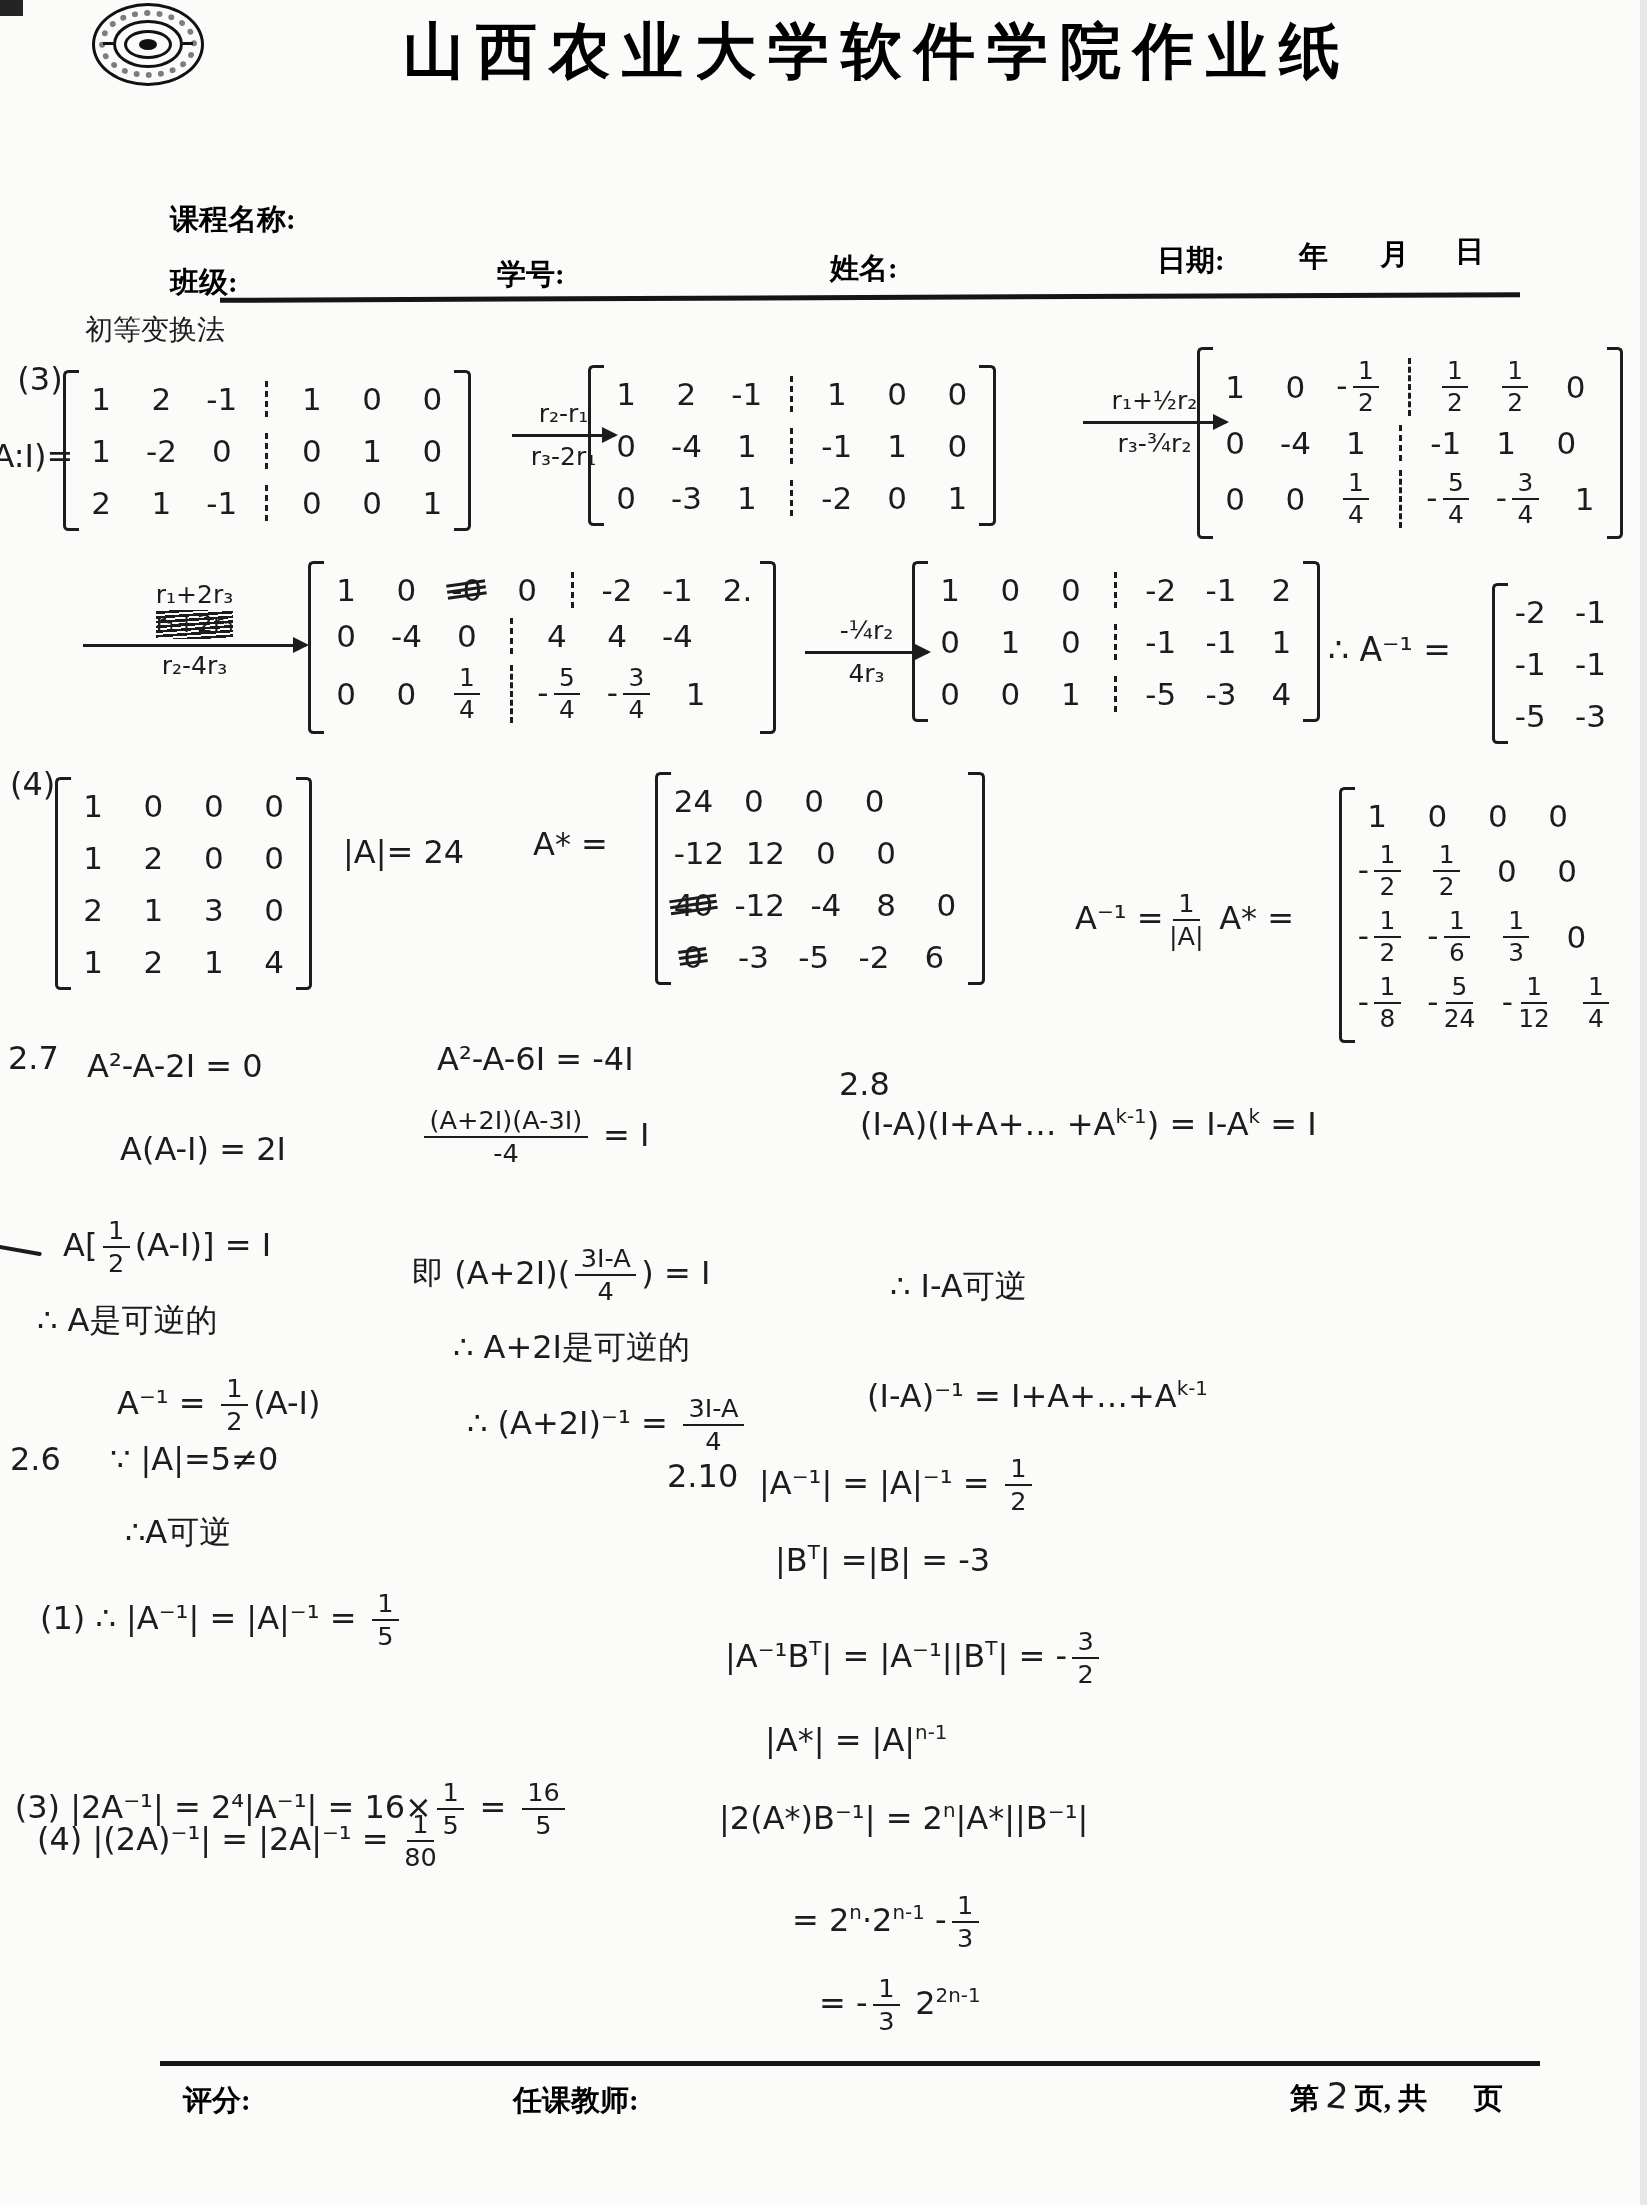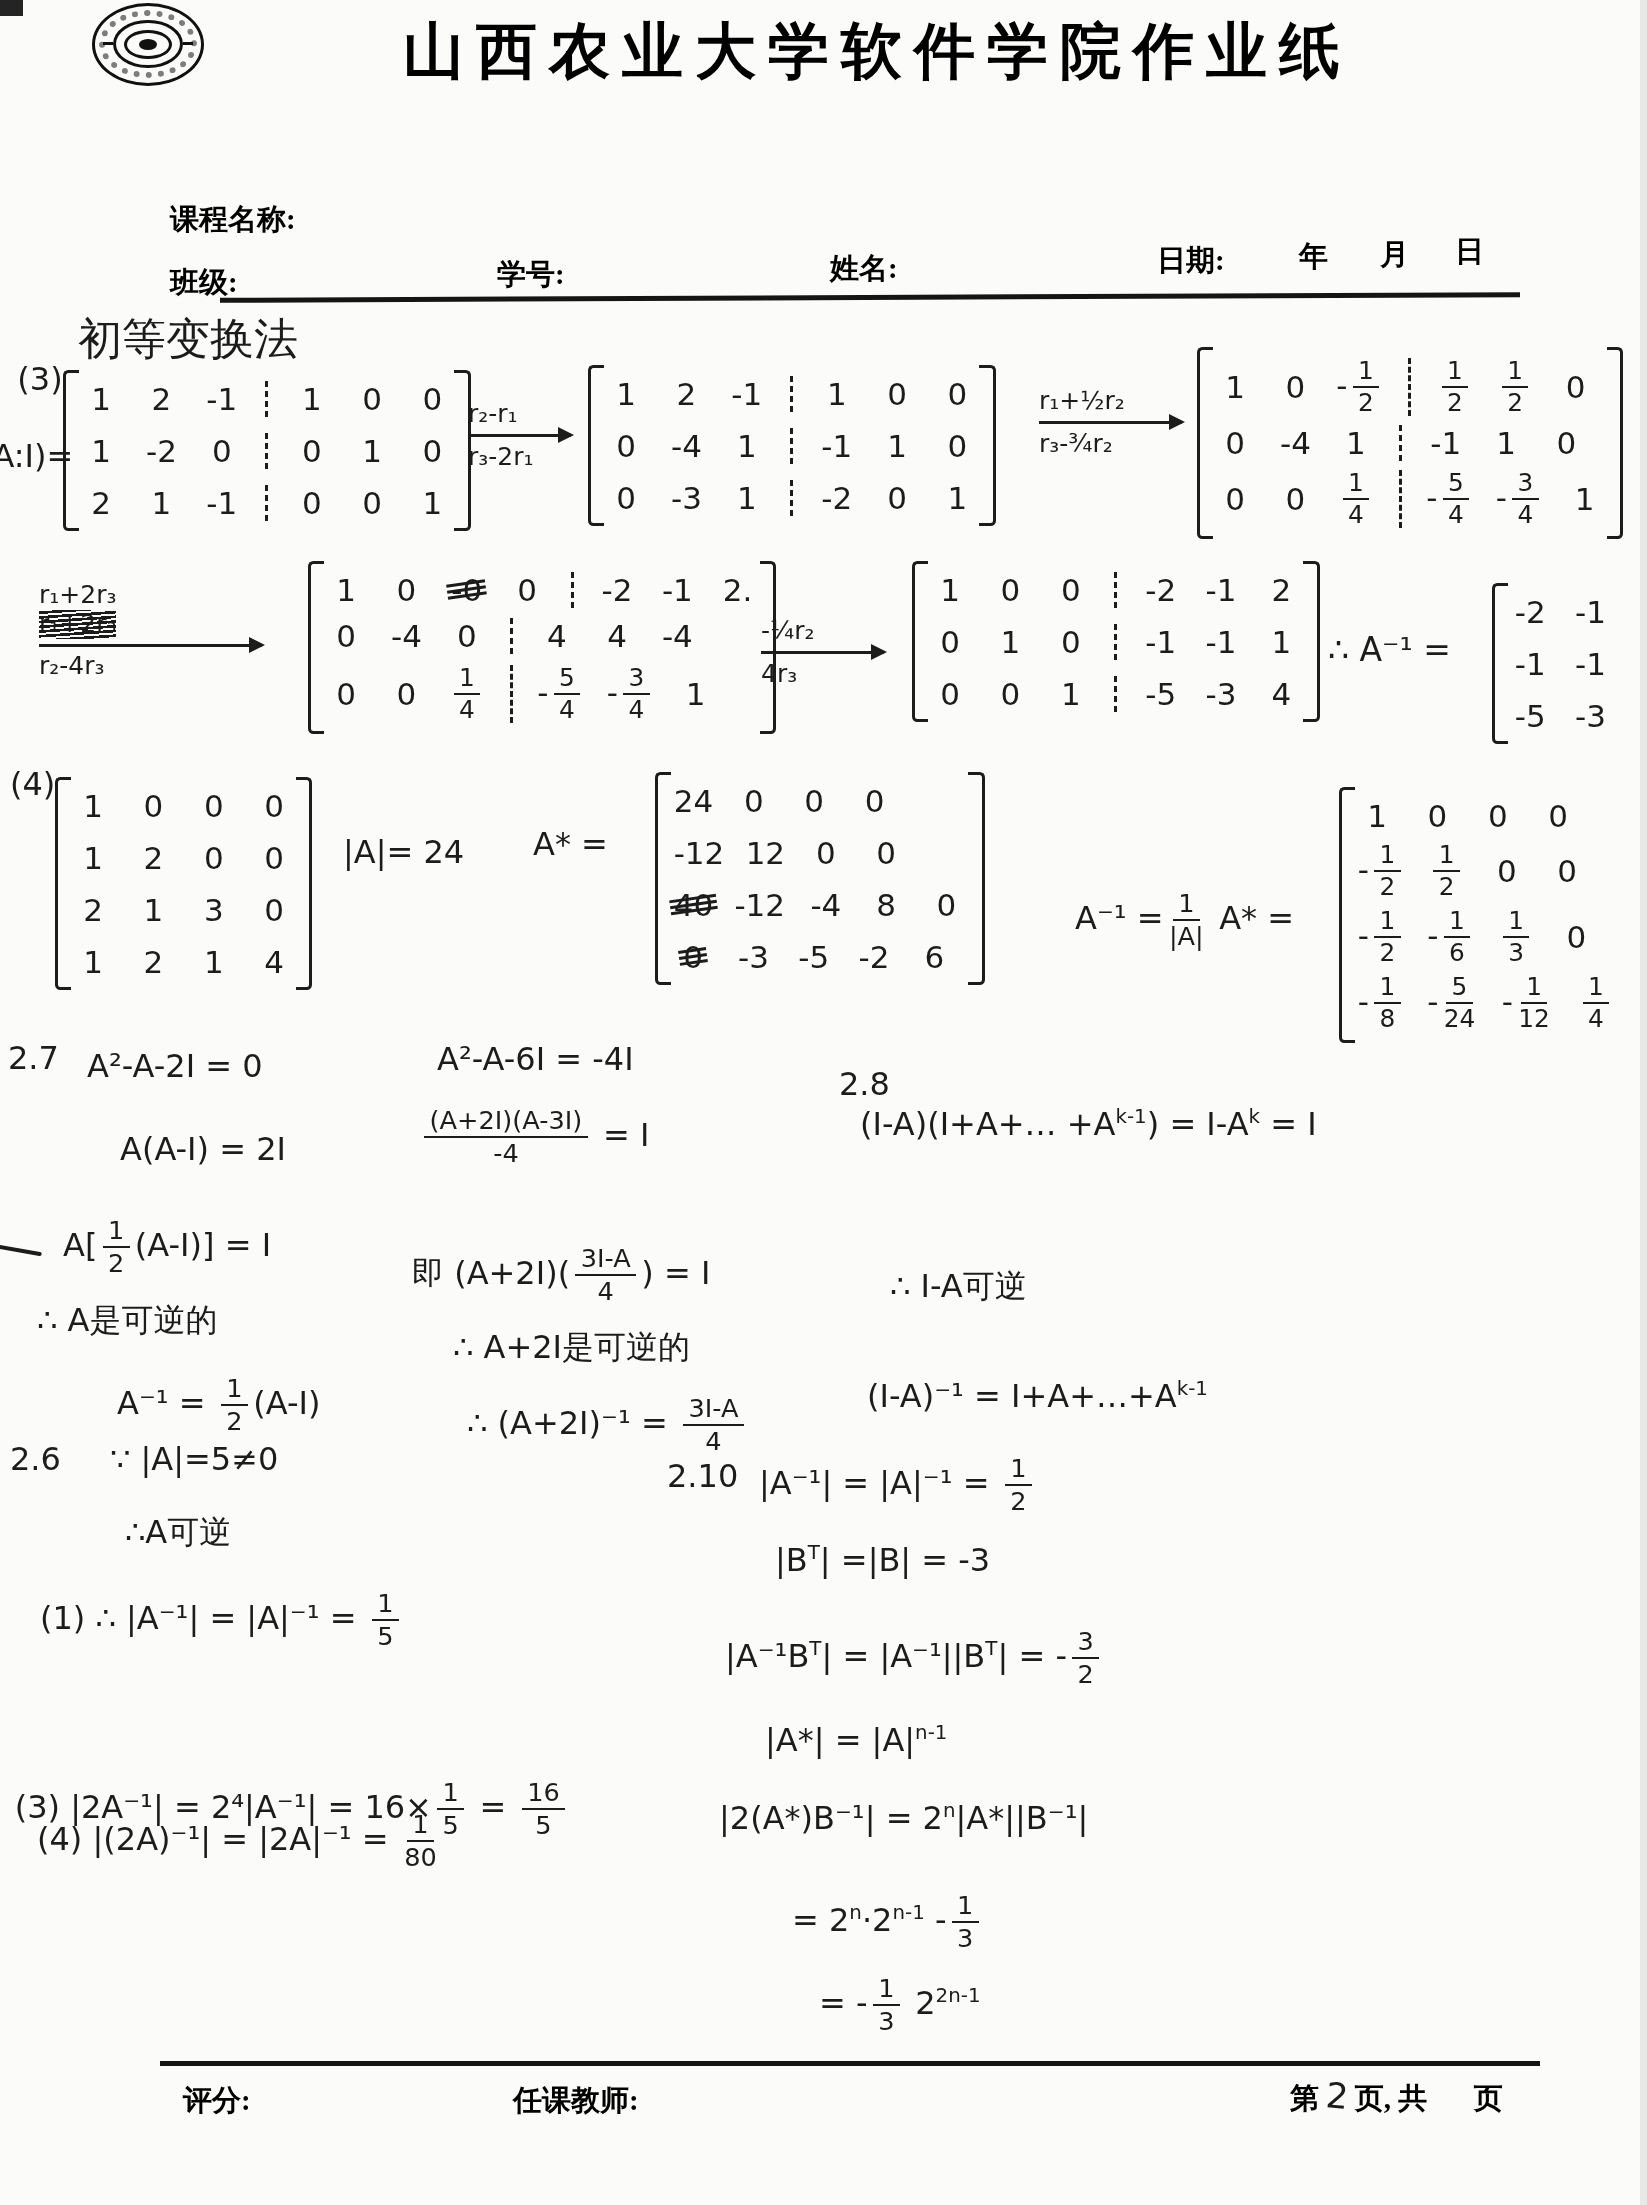--- a/index.html
+++ b/index.html
@@ -32,22 +32,22 @@
             padding:10.7px 18.7px; color:#1c1c1c; }
   .matrix::before, .matrix::after { content:""; position:absolute; top:0; bottom:0; width:13.3px;
             border:3.3px solid #1c1c1c; }
   .matrix::before { left:0; border-right:none; border-radius:5.3px 0 0 5.3px; }
   .matrix::after  { right:0; border-left:none; border-radius:0 5.3px 5.3px 0; }
   .matrix.noright::after { display:none; }
   .mrow { display:flex; align-items:center; column-gap:21.3px; }
   .mcell { min-width:39px; text-align:center; font-size:31px; }
   .augdiv { align-self:stretch; border-left:3.3px dashed #1c1c1c; margin:0 2.7px; }
   
-  .rarrow { position:absolute; display:flex; flex-direction:column; align-items:flex-start;
-            color:#1c1c1c; }
+  .rarrow { position:absolute; display:flex; flex-direction:column; align-items:center;
+            color:#1c1c1c;margin-left:44px; }
   .alabel { font-size:25px; line-height:1.15; white-space:nowrap; }
   .aline { align-self:stretch; height:3.3px; background:#1c1c1c; position:relative; margin:5.3px 0; }
   .aline::after { content:""; position:absolute; right:-2.7px; top:-7.3px;
             border-left:16px solid #1c1c1c; border-top:8.7px solid transparent;
             border-bottom:8.7px solid transparent; }
   .scratch { background:repeating-linear-gradient(-4deg, transparent 0 2px, #1c1c1c 2px 4.7px); }
   
   .scribble { position:relative; display:inline-block; }
   .scribble::after { content:""; position:absolute; left:-4px; right:-4px; top:46%;
             height:3.3px; background:#1c1c1c; transform:rotate(-8deg);
@@ -87,21 +87,21 @@
   <div class="printed formlabel" style="left:170px; top:200px;">课程名称:</div>
   <div class="printed formlabel" style="left:170px; top:263px;">班级:</div>
   <div class="printed formlabel" style="left:497px; top:255px;">学号:</div>
   <div class="printed formlabel" style="left:830px; top:249px;">姓名:</div>
   <div class="printed formlabel" style="left:1157px; top:241px;">日期:</div>
   <div class="printed formlabel" style="left:1299px; top:237px;">年</div>
   <div class="printed formlabel" style="left:1380px; top:235px;">月</div>
   <div class="printed formlabel" style="left:1455px; top:232px;">日</div>
   <div class="rule" style="left:220px; top:295px; width:1300px; height:4.7px; transform:rotate(-0.25deg);"></div>
 
-  <div class="hw" style="left:78px; top:313px; font-size:44px;">初等变换法</div>
+  <div class="hw" style="left:85px; top:313px; font-size:28px;">初等变换法</div>
   <div class="hw" style="left:17.3px; top:360px;">(3)</div>
   <div class="hw" style="left:-20px; top:437px;">(A:I)=</div>
 
   <div class="matrix" style="left:63px; top:370px;">
       <span class="mrow">
         <span class="mcell">1</span>
         <span class="mcell">2</span>
         <span class="mcell">-1</span>
         <span class="augdiv"></span>
         <span class="mcell">1</span>

